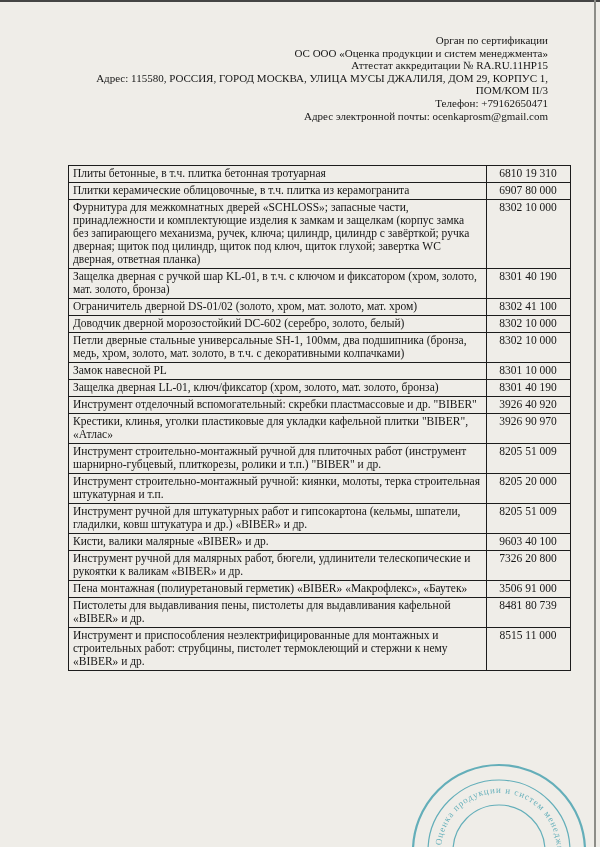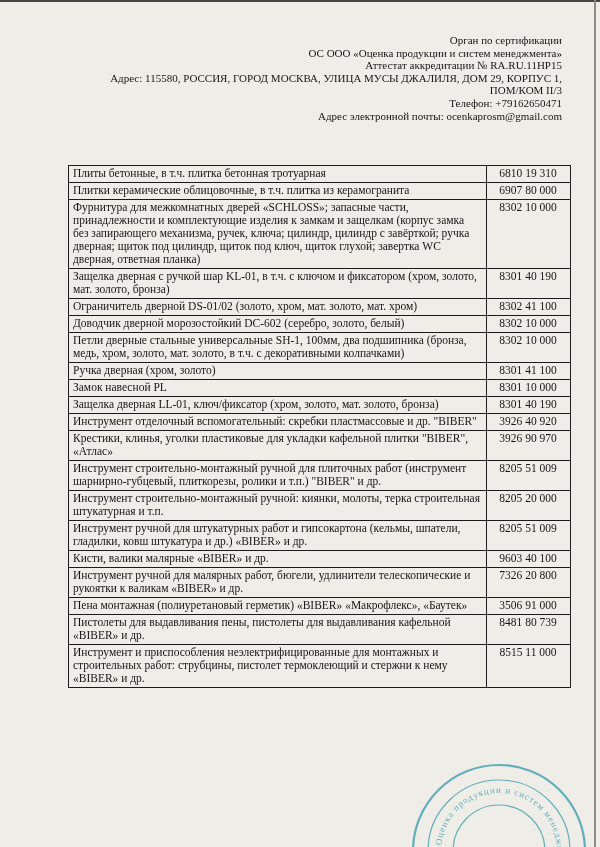--- a/index.html
+++ b/index.html
@@ -14,21 +14,21 @@
   }
   .edge-top {
     position: absolute; top: 0; left: 0; width: 600px; height: 2px;
     background: #454545;
   }
   .edge-right {
     position: absolute; top: 0; right: 4px; width: 2px; height: 847px;
     background: #8d8d88;
   }
   .header-block {
-    position: absolute; top: 34px; left: 90px; right: 38px;
+    position: absolute; top: 34px; left: 90px; right: 52px;
     text-align: right; font-size: 11px; line-height: 12.6px;
   }
   .products-table {
     position: absolute; top: 165px; left: 68px; width: 503px;
     border-collapse: collapse;
     font-size: 11.5px; line-height: 13px;
   }
   .products-table td {
     border: 1px solid #1c1c1c;
     vertical-align: top;
@@ -98,24 +98,20 @@
       <tr>
         <td class="desc">Доводчик дверной морозостойкий DC-602 (серебро, золото, белый)</td>
         <td class="code">8302 10 000</td>
       </tr>
 
       <tr>
         <td class="desc">Петли дверные стальные универсальные SH-1, 100мм, два подшипника (бронза, медь, хром, золото, мат. золото, в т.ч. с декоративными колпачками)</td>
         <td class="code">8302 10 000</td>
       </tr>
 
-      <tr>
-        <td class="desc">Ручка дверная (хром, золото)</td>
-        <td class="code">8301 41 100</td>
-      </tr>
 
       <tr>
         <td class="desc">Замок навесной PL</td>
         <td class="code">8301 10 000</td>
       </tr>
 
       <tr>
         <td class="desc">Защелка дверная LL-01, ключ/фиксатор (хром, золото, мат. золото, бронза)</td>
         <td class="code">8301 40 190</td>
       </tr>

